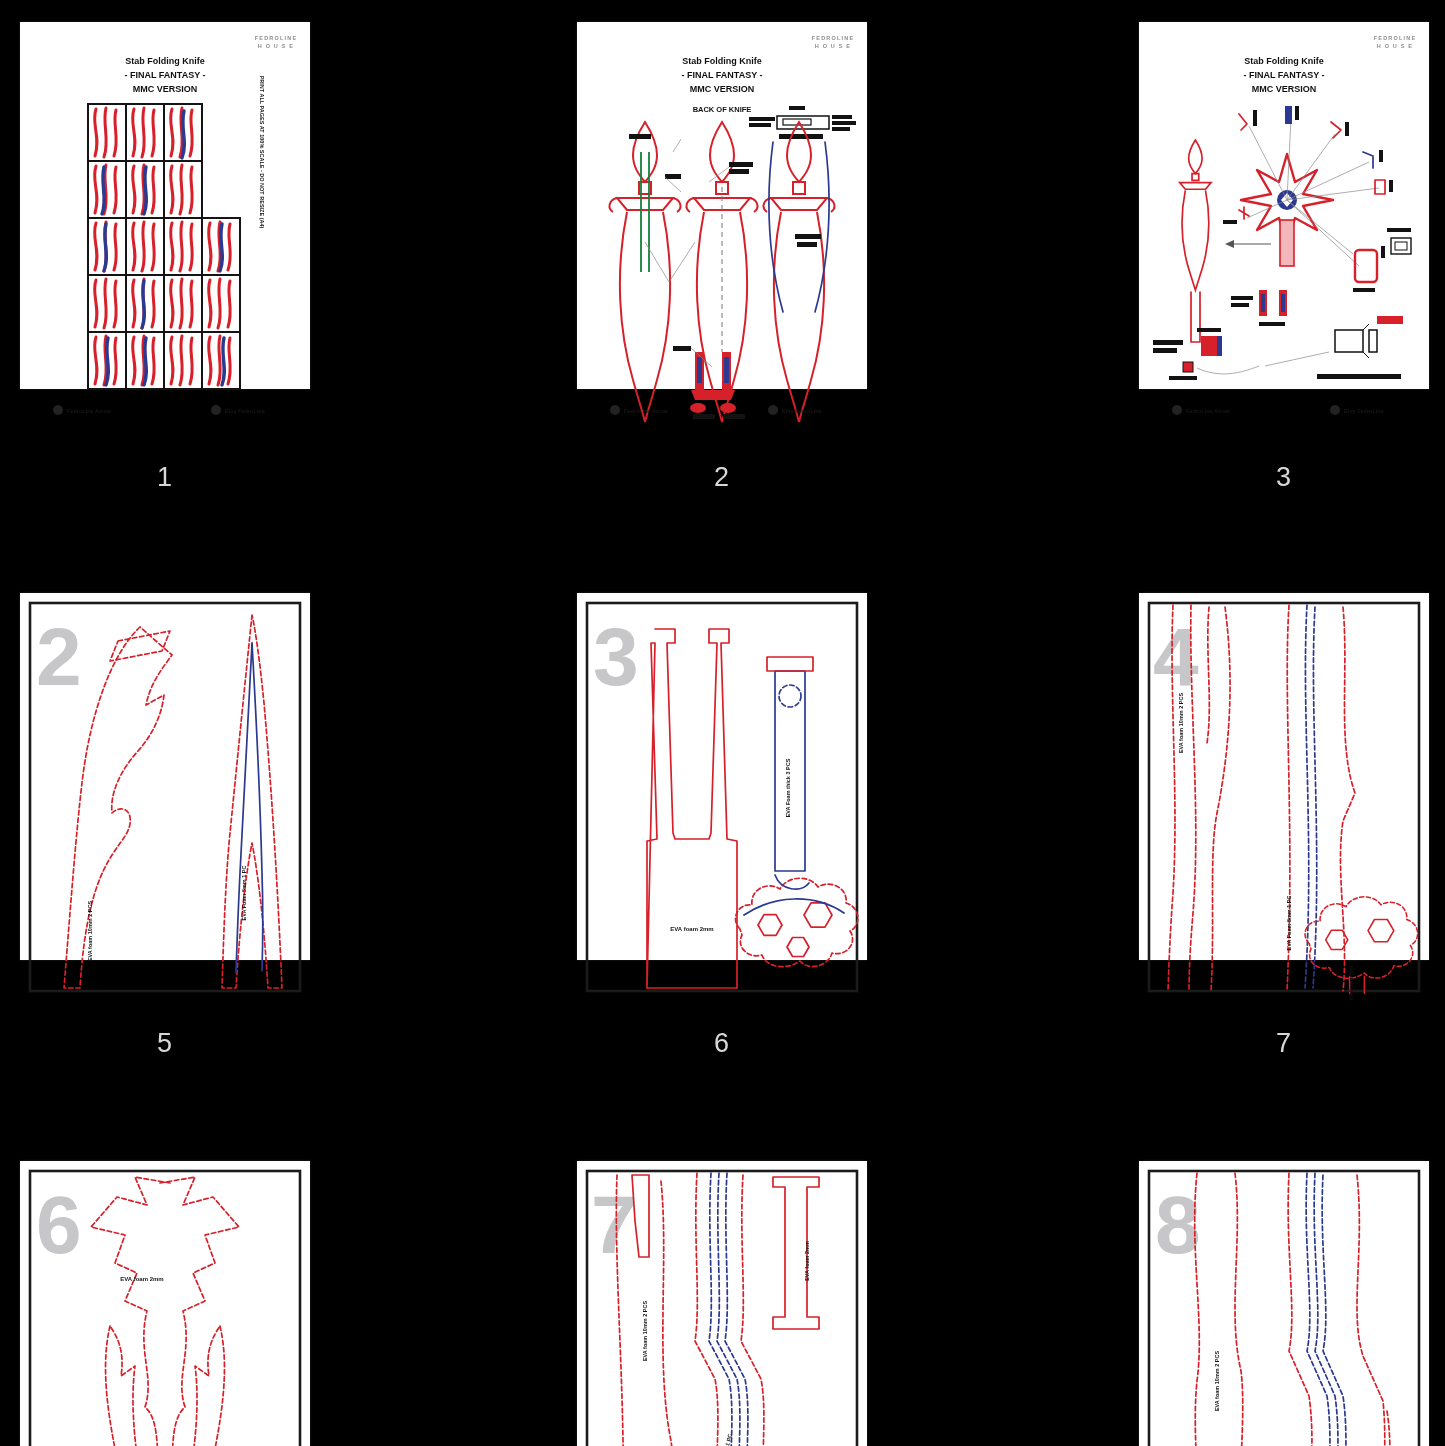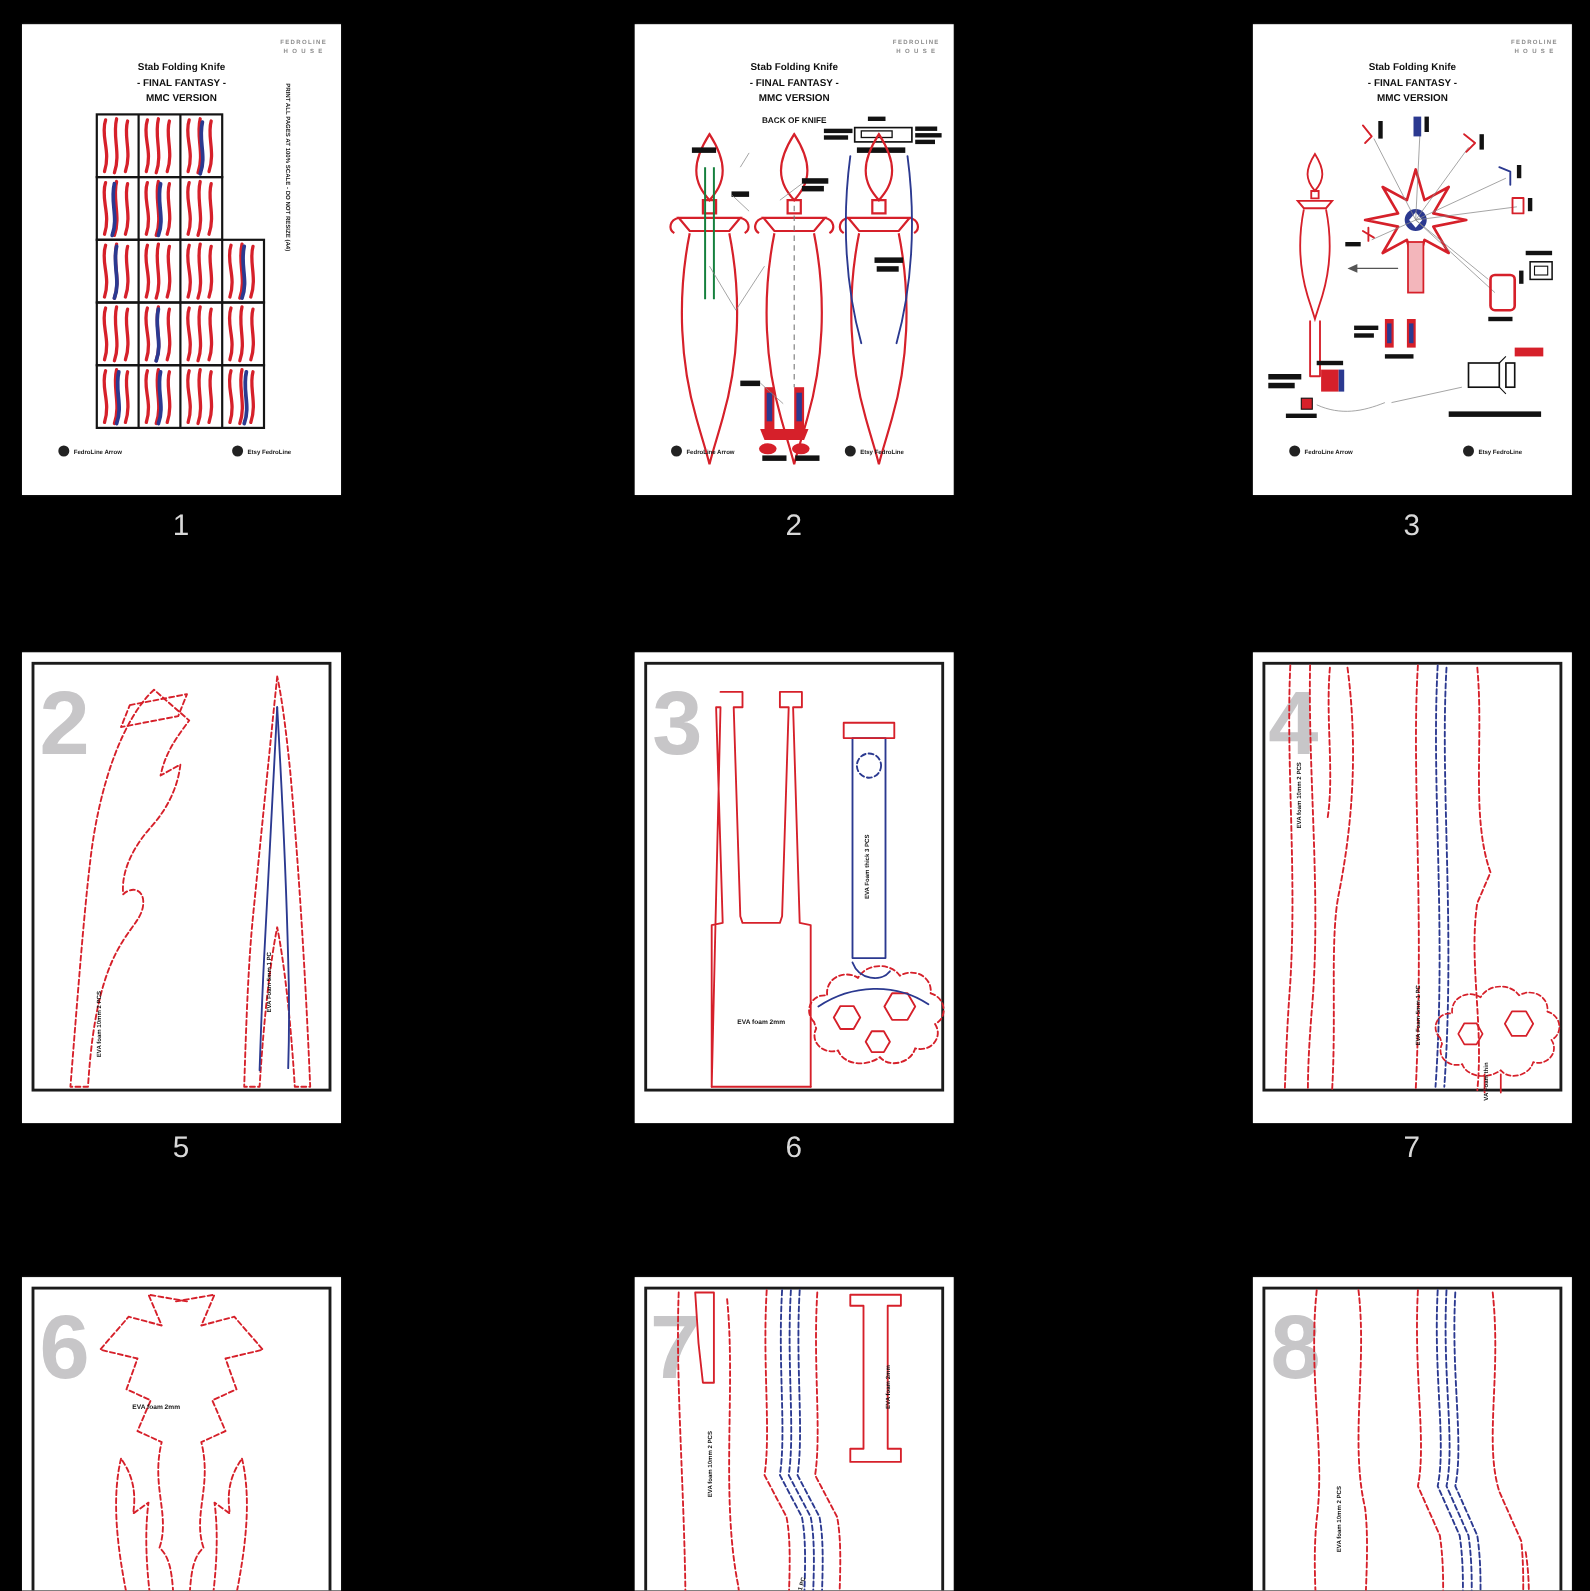--- a/index.html
+++ b/index.html
@@ -1,18 +1,18 @@
 <!DOCTYPE html>
 <html><head>
 <meta charset="utf-8">
 <style>
   html,body{margin:0;padding:0;background:#000;}
   body{position:relative;width:1445px;height:1446px;overflow:hidden;
        font-family:"Liberation Sans",sans-serif;}
-  .page{position:absolute;width:290px;height:428px;background:#ffffff;
+  .page{position:absolute;width:290px;height:367px;background:#ffffff;
         box-shadow:0 0 2px rgba(120,120,120,.35);}
   .page svg{display:block;width:290px;height:408px;}
   .pnum{position:absolute;width:290px;text-align:center;color:#d8d8d8;
         font-size:27px;font-weight:400;letter-spacing:1px;}
   
   .r{stroke:#d6202a;fill:none;stroke-width:1.7;stroke-linecap:round;stroke-linejoin:round}
   .rd{stroke-dasharray:4.5 2.8}
   .rb{stroke-width:2.4}
   .b{stroke:#2b3990;fill:none;stroke-width:1.7;stroke-linecap:round;stroke-linejoin:round}
   .bd{stroke-dasharray:4.5 2.8}

